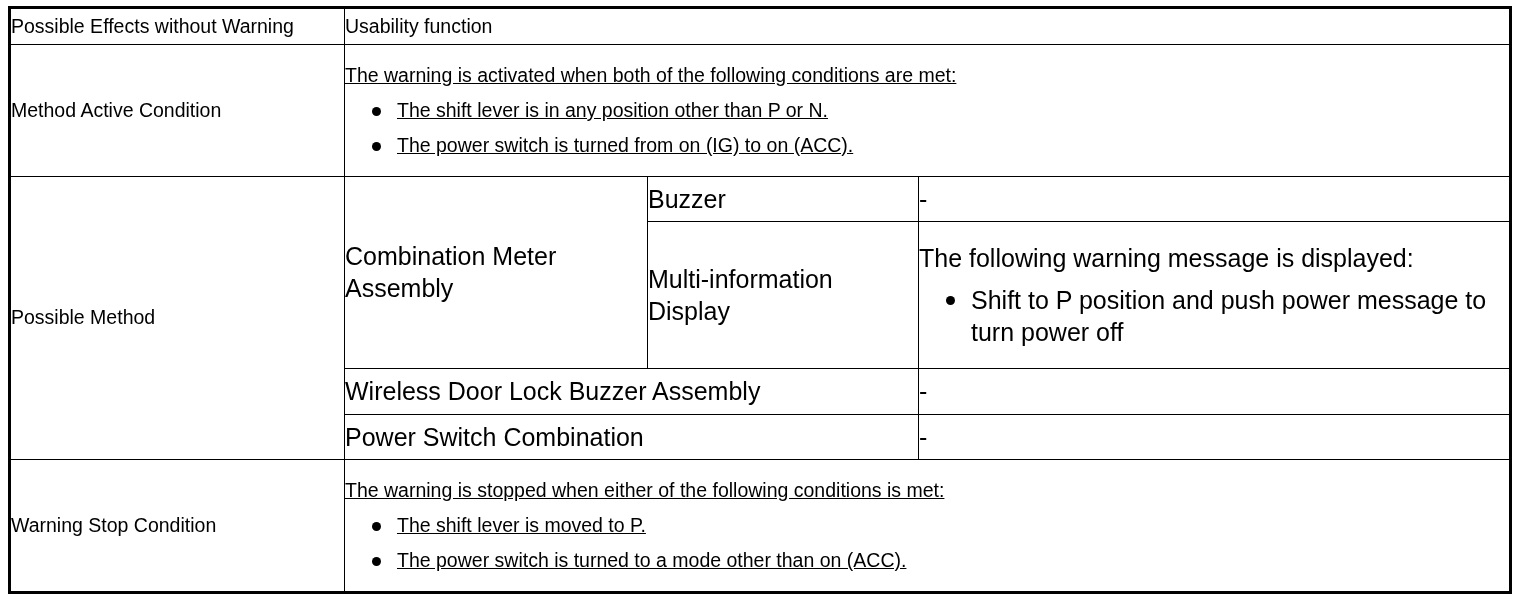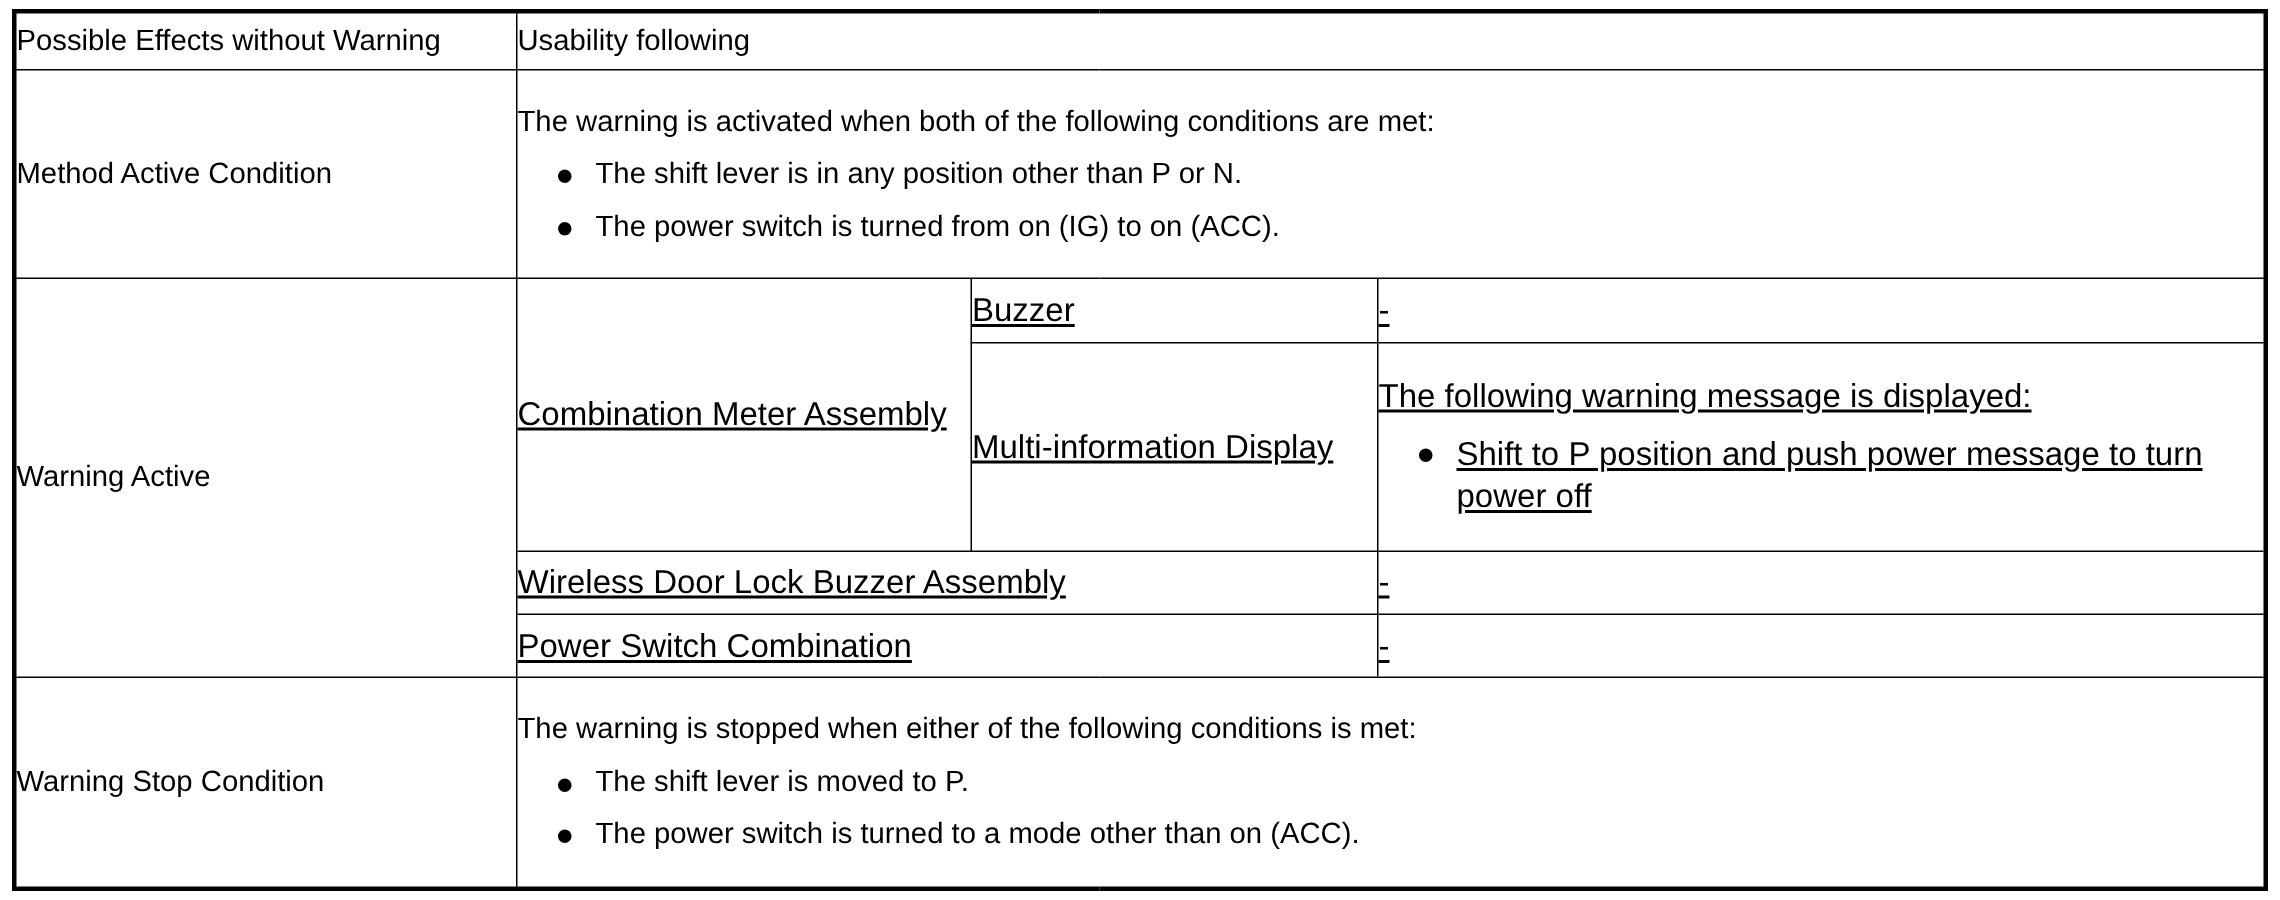--- a/index.html
+++ b/index.html
@@ -48,20 +48,21 @@
   }
 
   
   .pad {
     padding: 8px 8px 8px 10px;
     vertical-align: middle;
   }
   .pad-top {
     padding: 10px 8px 10px 10px;
     vertical-align: top;
+    text-decoration: underline;
   }
 
   .intro {
     margin: 0 0 2px 0;
   }
 
   ul.bullets {
     list-style: none;
     margin: 0;
     padding: 0;
@@ -84,23 +85,22 @@
   
   table.sub {
     border-collapse: collapse;
     table-layout: fixed;
     width: 100%;
     height: 100%;
   }
   table.sub td {
     border: 1px solid #000000;
     vertical-align: middle;
-    font-size: 22px;
+    font-size: 25px;
     line-height: 1.28;
-    text-decoration: underline;
   }
   table.sub td.no-left  { border-left: 0; }
   table.sub td.no-right { border-right: 0; }
   table.sub td.no-top   { border-top: 0; }
   table.sub td.no-bot   { border-bottom: 0; }
 
   .sub-name {
     width: 302px;
     padding: 6px 6px 6px 10px;
   }
@@ -121,42 +121,42 @@
 </style>
 </head>
 <body>
 
 <div class="table-wrap">
   <table class="spec">
     <tbody>
 
       <tr>
         <td class="label-cell">Possible Effects without Warning</td>
-        <td class="pad" colspan="3">Usability following</td>
+        <td class="pad" colspan="3">Usability function</td>
       </tr>
 
       <tr>
         <td class="label-cell">Method Active Condition</td>
         <td class="pad-top" colspan="3">
           <div class="intro">The warning is activated when both of the following conditions are met:</div>
           <ul class="bullets">
             <li>
               <span class="dot"></span>
               <span>The shift lever is in any position other than P or N.</span>
             </li>
             <li>
               <span class="dot"></span>
               <span>The power switch is turned from on (IG) to on (ACC).</span>
             </li>
           </ul>
         </td>
       </tr>
 
       <tr>
-        <td class="label-cell">Warning Active</td>
+        <td class="label-cell">Possible Method</td>
         <td colspan="3" style="padding:0;vertical-align:top;">
           <table class="sub">
             <tbody>
               <tr>
                 <td class="sub-name no-left no-top" rowspan="2">Combination Meter Assembly</td>
                 <td class="sub-mid no-top">Buzzer</td>
                 <td class="sub-val no-top no-right dash">-</td>
               </tr>
               <tr>
                 <td class="sub-mid">Multi-information Display</td>

